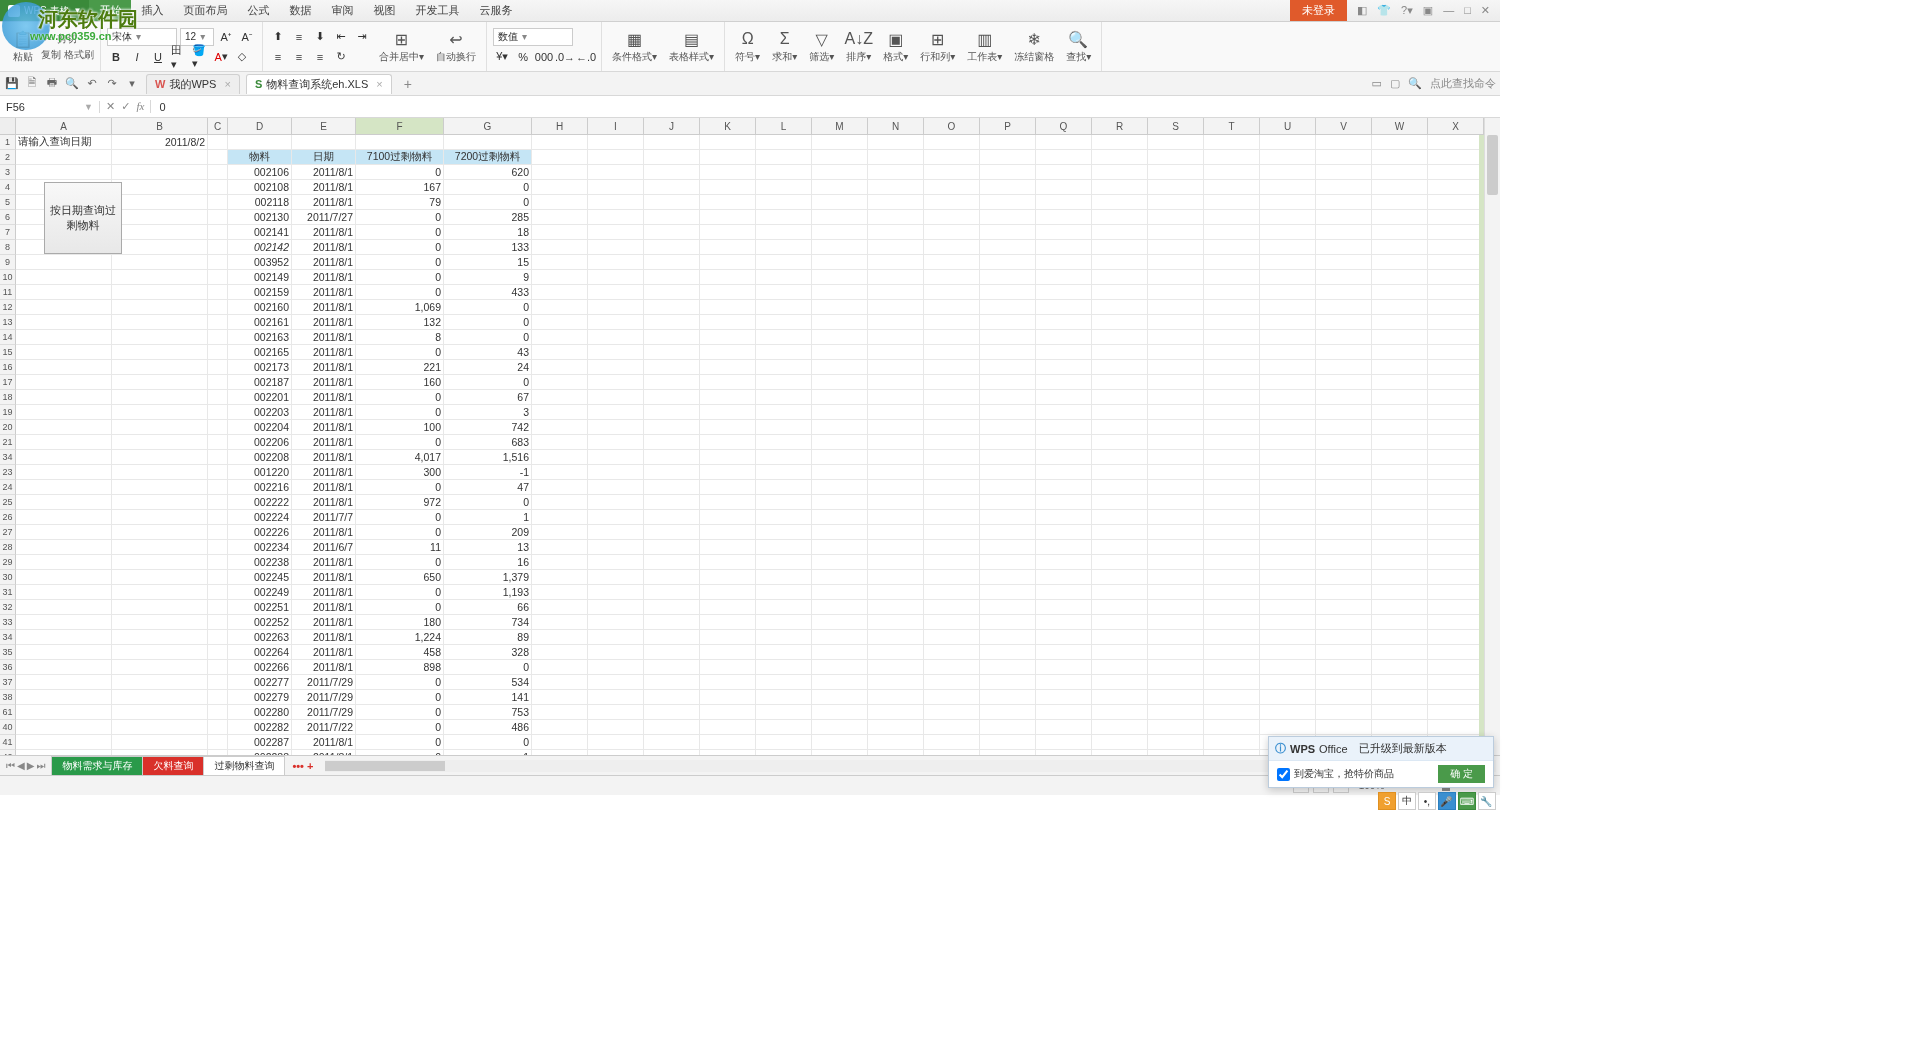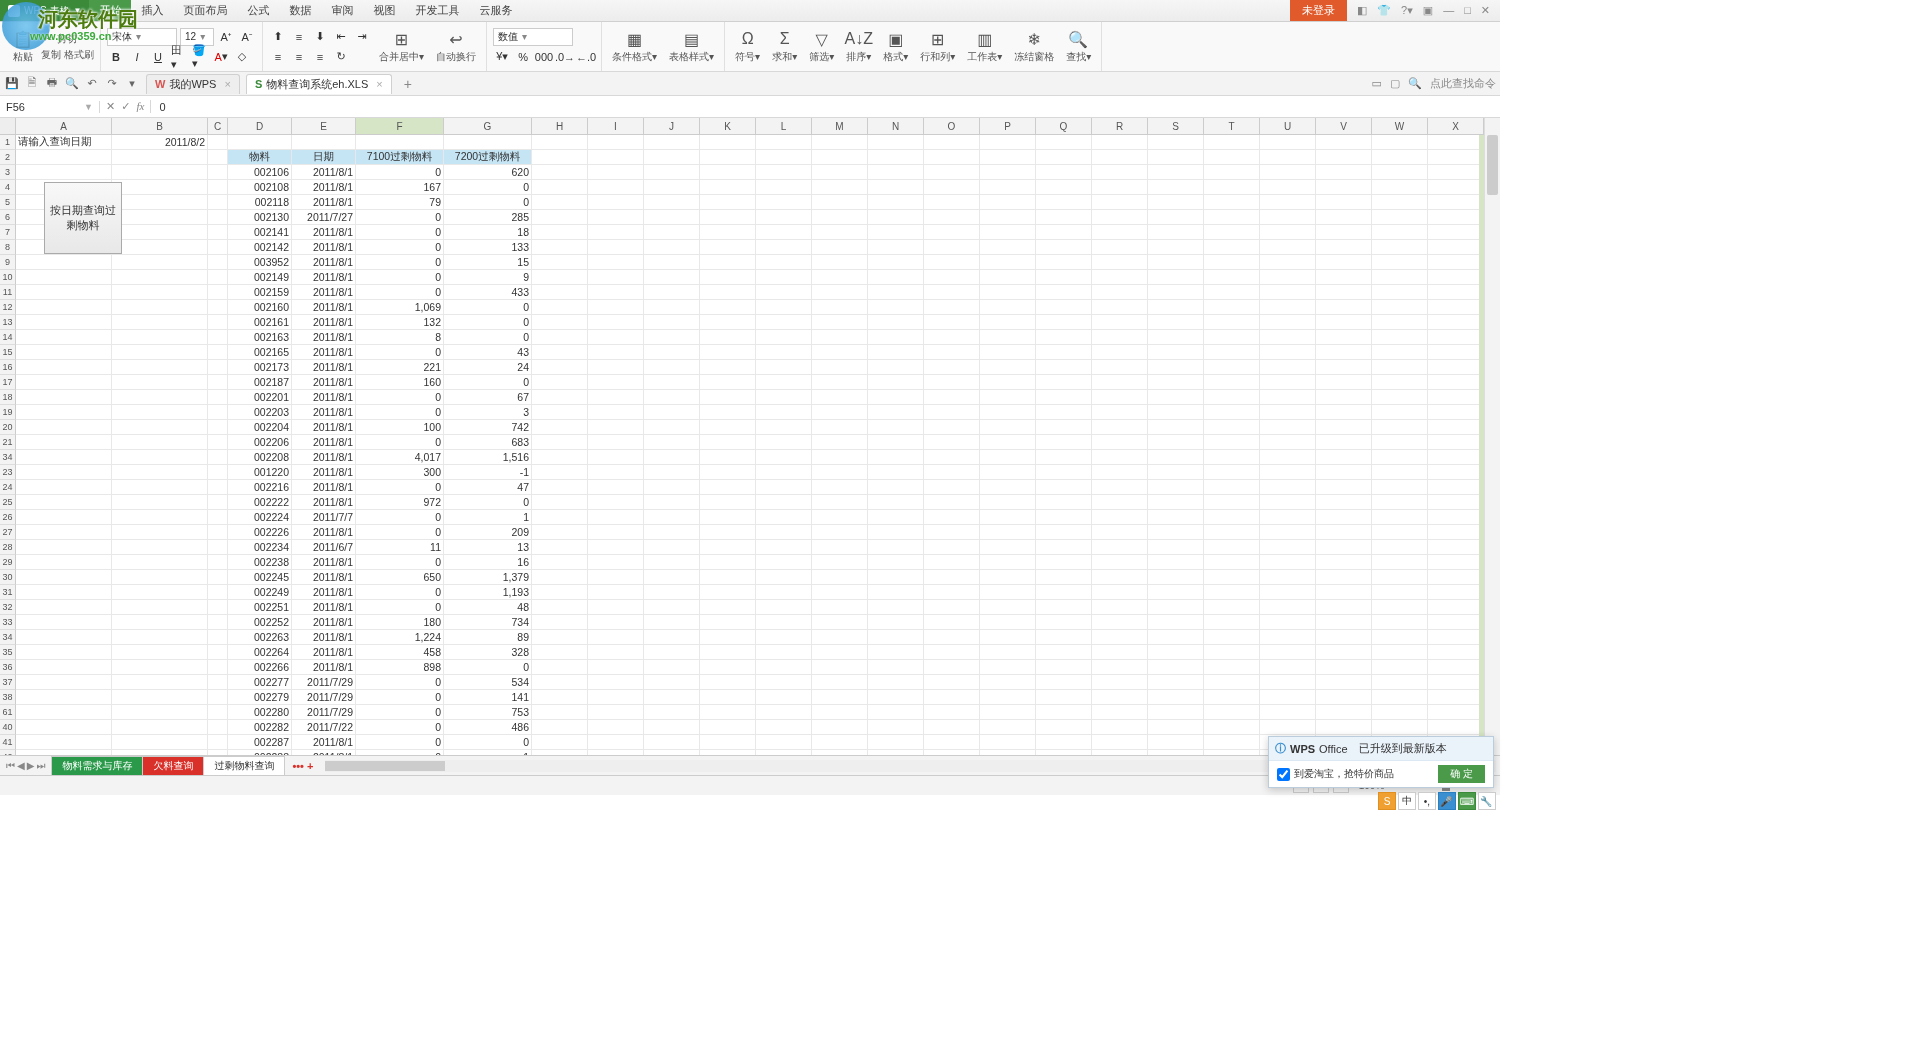--- a/index.html
+++ b/index.html
@@ -602,21 +602,21 @@
               <div class="cell" style="width: 56px;"></div>
               <div class="cell" style="width: 56px;"></div>
               <div class="cell" style="width: 56px;"></div>
               <div class="cell" style="width: 56px;"></div>
               <div class="cell" style="width: 56px;"></div>
             </div>
             <div class="crow">
               <div class="cell" style="width: 96px;"></div>
               <div class="cell" style="width: 96px;"></div>
               <div class="cell" style="width: 20px;"></div>
-              <div class="cell r" style="width: 64px;">002142</div>
+              <div class="cell r" style="width: 64px; font-style: italic;">002142</div>
               <div class="cell r" style="width: 64px;">2011/8/1</div>
               <div class="cell r" style="width: 88px;">0</div>
               <div class="cell r" style="width: 88px;">133</div>
               <div class="cell" style="width: 56px;"></div>
               <div class="cell" style="width: 56px;"></div>
               <div class="cell" style="width: 56px;"></div>
               <div class="cell" style="width: 56px;"></div>
               <div class="cell" style="width: 56px;"></div>
               <div class="cell" style="width: 56px;"></div>
               <div class="cell" style="width: 56px;"></div>
@@ -1229,21 +1229,21 @@
               <div class="cell" style="width: 56px;"></div>
               <div class="cell" style="width: 56px;"></div>
             </div>
             <div class="crow">
               <div class="cell" style="width: 96px;"></div>
               <div class="cell" style="width: 96px;"></div>
               <div class="cell" style="width: 20px;"></div>
               <div class="cell r" style="width: 64px;">002251</div>
               <div class="cell r" style="width: 64px;">2011/8/1</div>
               <div class="cell r" style="width: 88px;">0</div>
-              <div class="cell r" style="width: 88px;">48</div>
+              <div class="cell r" style="width: 88px;">66</div>
               <div class="cell" style="width: 56px;"></div>
               <div class="cell" style="width: 56px;"></div>
               <div class="cell" style="width: 56px;"></div>
               <div class="cell" style="width: 56px;"></div>
               <div class="cell" style="width: 56px;"></div>
               <div class="cell" style="width: 56px;"></div>
               <div class="cell" style="width: 56px;"></div>
               <div class="cell" style="width: 56px;"></div>
               <div class="cell" style="width: 56px;"></div>
               <div class="cell" style="width: 56px;"></div>

